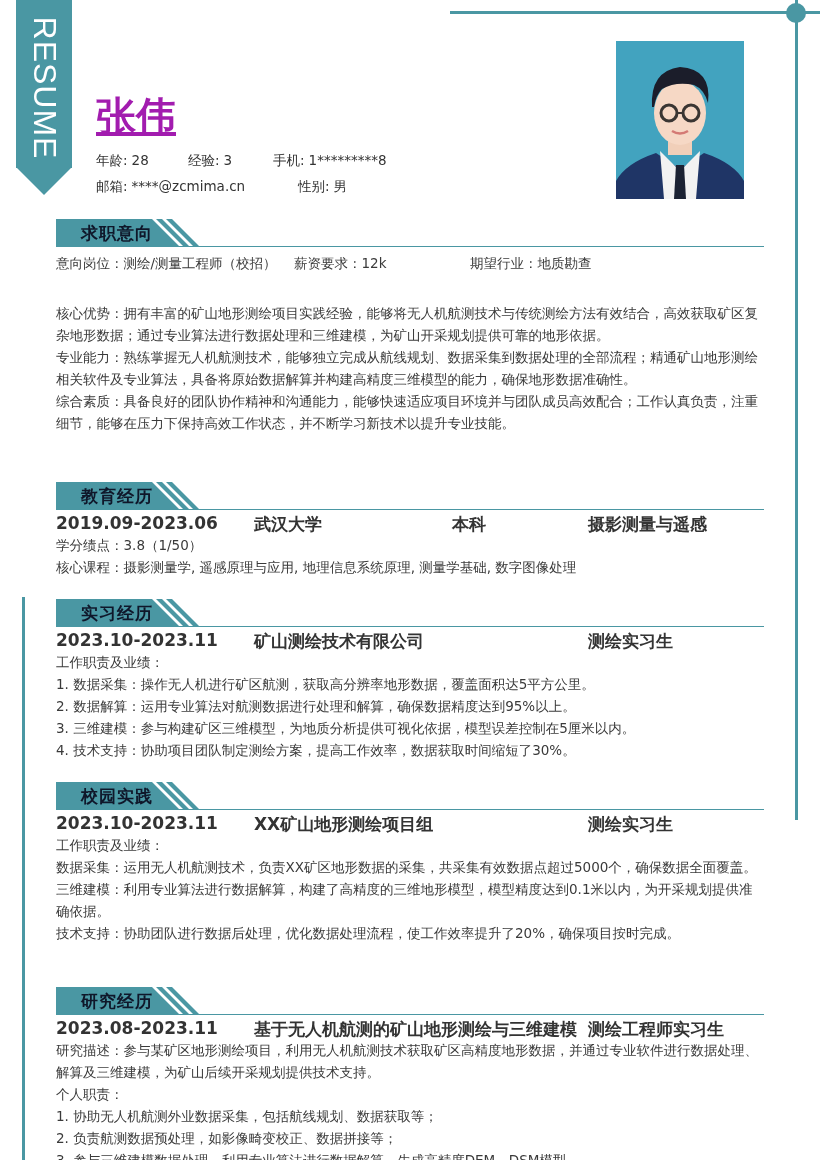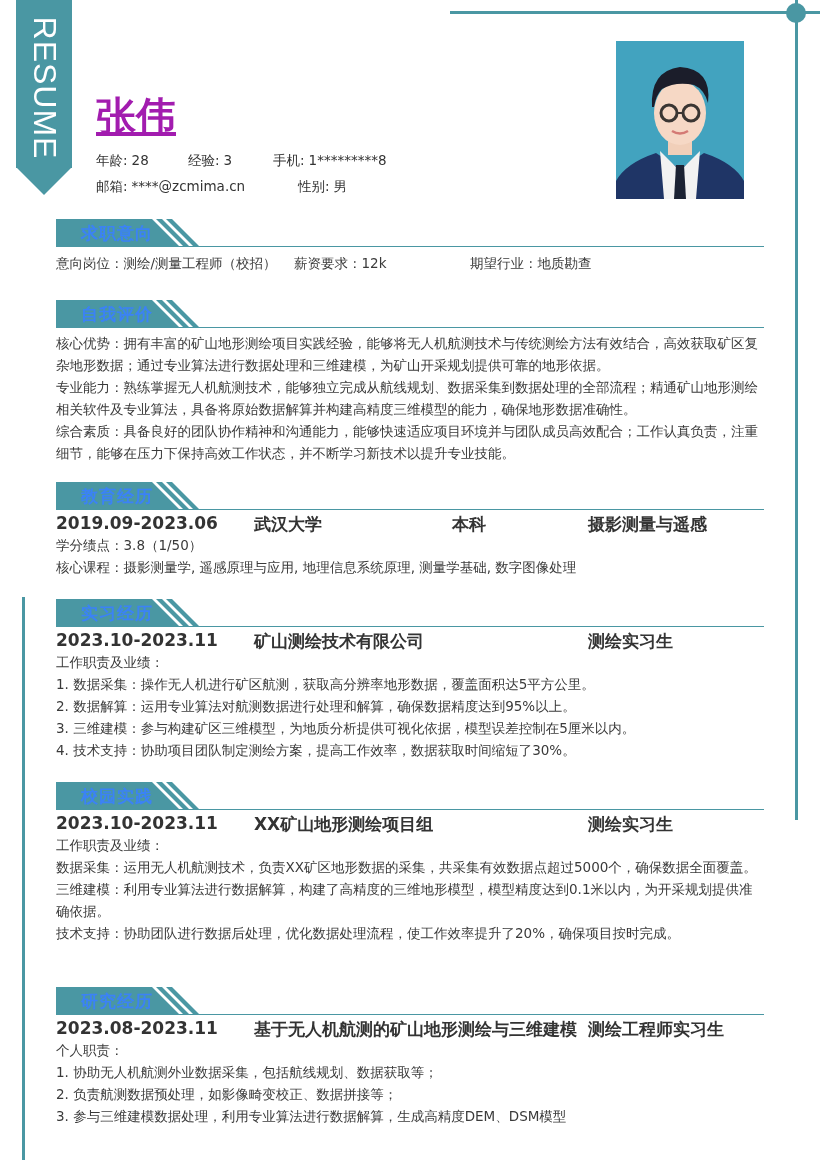--- a/index.html
+++ b/index.html
@@ -26,21 +26,21 @@
   .info-item { display: flex; }
   .info-item .v { margin-left: 4px; }
 
   .photo { position: absolute; left: 616px; top: 41px; width: 128px; height: 158px; background: #3fa2bd; overflow: hidden; }
 
   
   .section { position: absolute; left: 56px; width: 708px; }
   .sec-head { position: relative; height: 30px; border-bottom: 1.5px solid #4a97a3; }
   .sec-tab { position: absolute; left: 0; top: 2px; height: 28px; width: 150px; }
   .sec-tab svg { position: absolute; left: 0; top: 0; }
-  .sec-title { position: absolute; left: 25px; top: 3px; color: #3b82f6; font-size: 17px; font-weight: bold; letter-spacing: 1px; }
+  .sec-title { position: absolute; left: 25px; top: 3px; color: #0f172a; font-size: 17px; font-weight: bold; letter-spacing: 1px; }
 
   .para { font-size: 13.5px; line-height: 22px; color: #3a3a3a; }
   .row { position: relative; height: 24px; font-size: 17px; font-weight: bold; color: #333; }
   .row span { position: absolute; top: 3px; }
   .c1 { left: 0; } .c2 { left: 198px; } .c3 { left: 396px; } .c4 { left: 532px; }
 
   .photo-bg { position:absolute; inset:0; }
 </style>
 </head>
 <body>
@@ -119,30 +119,20 @@
     </div>
   </div>
   <div class="para" style="position:relative;height:30px;">
     <span style="position:absolute;left:0;top:5px;">意向岗位：测绘/测量工程师（校招）</span>
     <span style="position:absolute;left:238px;top:5px;">薪资要求：12k</span>
     <span style="position:absolute;left:414px;top:5px;">期望行业：地质勘查</span>
   </div>
 </div>
 
 <div class="section" style="top:298px;">
-  <div class="sec-head">
-    <div class="sec-tab">
-      <svg width="150" height="28" viewBox="0 0 150 28">
-        <polygon points="0,0 96,0 124,28 0,28" fill="#4a97a3"></polygon>
-        <polygon points="100,0 106,0 134,28 128,28" fill="#4a97a3"></polygon>
-        <polygon points="110,0 116,0 144,28 138,28" fill="#4a97a3"></polygon>
-      </svg>
-      <div class="sec-title">自我评价</div>
-    </div>
-  </div>
   <div style="padding-top:4px;">
     <p class="para">核心优势：拥有丰富的矿山地形测绘项目实践经验，能够将无人机航测技术与传统测绘方法有效结合，高效获取矿区复杂地形数据；通过专业算法进行数据处理和三维建模，为矿山开采规划提供可靠的地形依据。</p>
     <p class="para">专业能力：熟练掌握无人机航测技术，能够独立完成从航线规划、数据采集到数据处理的全部流程；精通矿山地形测绘相关软件及专业算法，具备将原始数据解算并构建高精度三维模型的能力，确保地形数据准确性。</p>
     <p class="para">综合素质：具备良好的团队协作精神和沟通能力，能够快速适应项目环境并与团队成员高效配合；工作认真负责，注重细节，能够在压力下保持高效工作状态，并不断学习新技术以提升专业技能。</p>
   </div>
 </div>
 
 <div class="section" style="top:480px;">
   <div class="sec-head">
     <div class="sec-tab">
@@ -218,17 +208,18 @@
         <polygon points="110,0 116,0 144,28 138,28" fill="#4a97a3"></polygon>
       </svg>
       <div class="sec-title">研究经历</div>
     </div>
   </div>
   <div class="row">
     <span class="c1">2023.08-2023.11</span>
     <span class="c2">基于无人机航测的矿山地形测绘与三维建模</span>
     <span class="c4">测绘工程师实习生</span>
   </div>
+  <p class="para">研究描述：参与某矿区地形测绘项目，利用无人机航测技术获取矿区高精度地形数据，并通过专业软件进行数据处理、解算及三维建模，为矿山后续开采规划提供技术支持。</p>
   <p class="para">个人职责：</p>
   <p class="para">1. 协助无人机航测外业数据采集，包括航线规划、数据获取等；</p>
   <p class="para">2. 负责航测数据预处理，如影像畸变校正、数据拼接等；</p>
   <p class="para">3. 参与三维建模数据处理，利用专业算法进行数据解算，生成高精度DEM、DSM模型</p>
 </div>
 
 </body></html>

